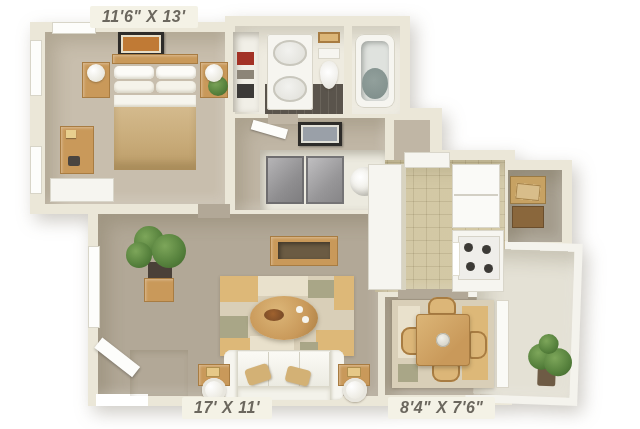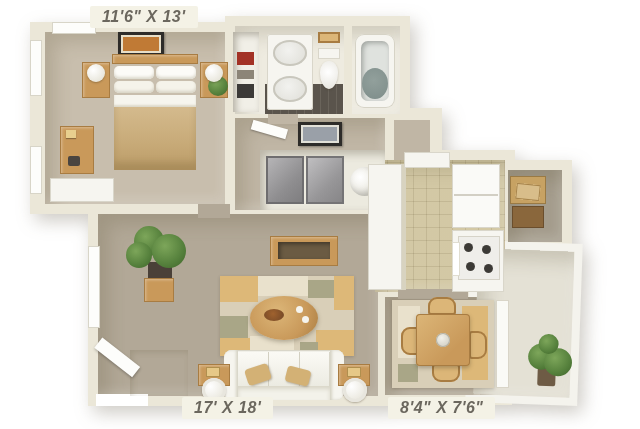--- a/index.html
+++ b/index.html
@@ -197,15 +197,15 @@
     <div class="abs z4" style="left:524px;top:334px;width:50px;height:56px;transform:rotate(2deg);">
       <div class="abs" style="left:14px;top:34px;width:18px;height:18px;background:#6e5b45;border-radius:2px;"></div>
       <div class="abs foliage" style="left:4px;top:10px;width:26px;height:26px;"></div>
       <div class="abs foliage" style="left:20px;top:14px;width:28px;height:28px;"></div>
       <div class="abs foliage" style="left:14px;top:0;width:20px;height:20px;"></div>
     </div>
 
   </div>
 
   <div class="abs dim-tag" style="left:90px;top:6px;">11'6" X 13'</div>
-  <div class="abs dim-tag" style="left:182px;top:397px;">17' X 18'</div>
+  <div class="abs dim-tag" style="left:182px;top:397px;">17' X 11'</div>
   <div class="abs dim-tag" style="left:388px;top:397px;">8'4" X 7'6"</div>
 </div>
 
 </body></html>

